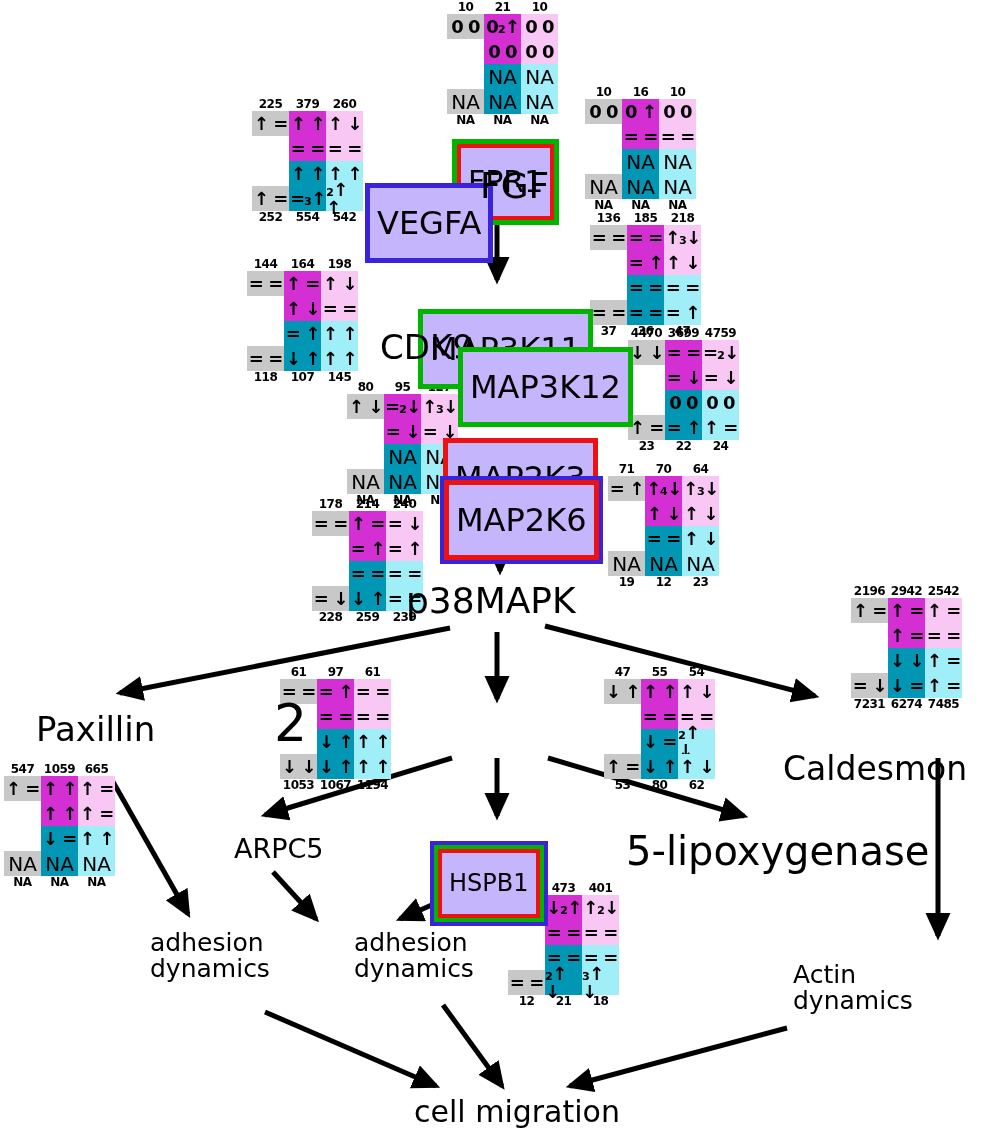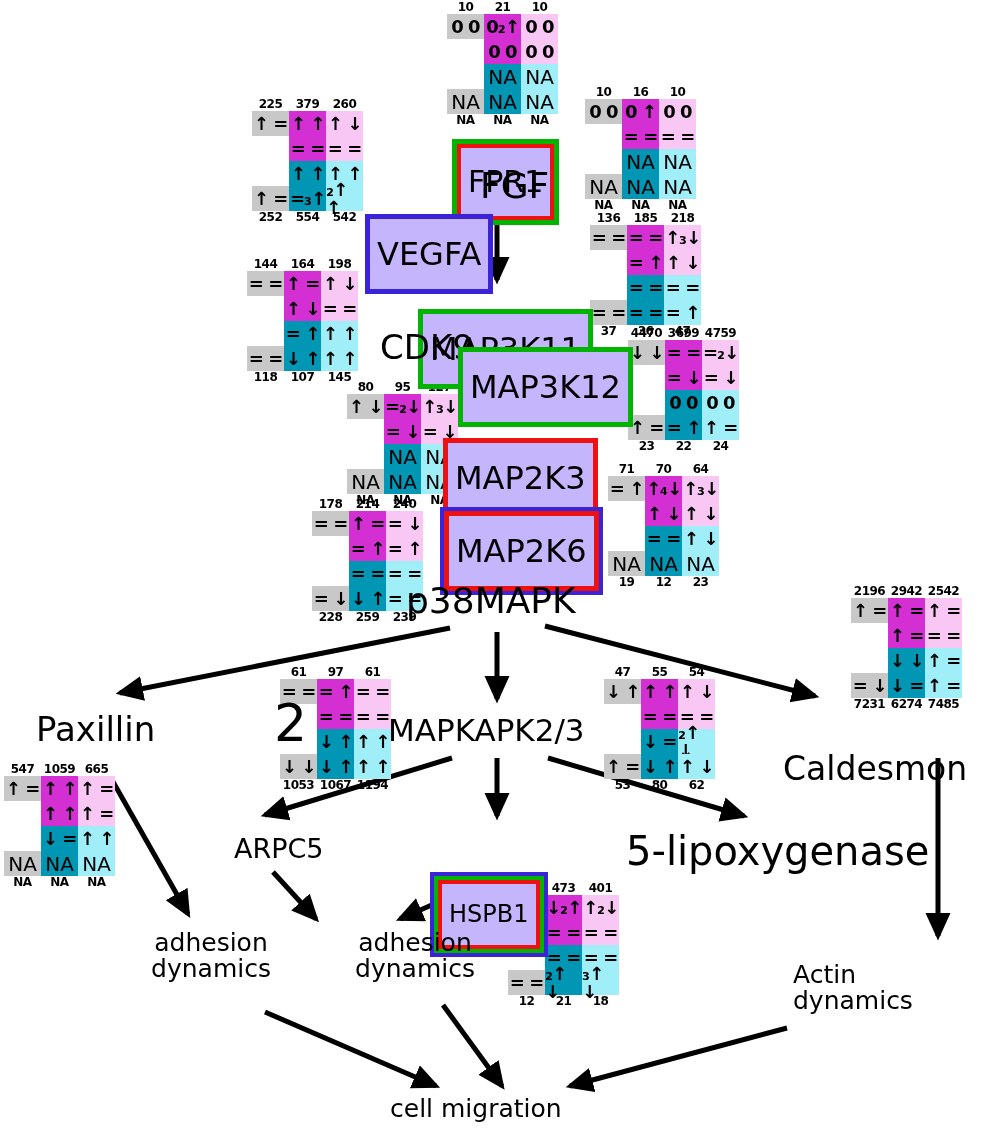--- a/index.html
+++ b/index.html
@@ -4,27 +4,27 @@
 <style>
   html,body{margin:0;padding:0;background:#fff;}
   #diagram{position:relative;width:982px;height:1128px;background:#fff;overflow:hidden;
            font-family:"DejaVu Sans","Liberation Sans",sans-serif;color:#000;}
   svg.arrows{position:absolute;left:0;top:0;z-index:1;}
   .node{position:absolute;z-index:3;white-space:pre-line;line-height:1.05;}
   .node .bx{display:inline-block;}
   .bx{border-style:solid;background:#c4b5fd;}
   .bx.green{border-color:var(--box_green);border-width:5px;}
   .bx.red{border-color:var(--box_red);border-width:5px;}
-  .bx.blue{border-color:var(--box_blue);border-width:5px;margin-top:31px;}
+  .bx.blue{border-color:var(--box_blue);border-width:5px;}
   .bx.blue.thin{border-width:4px;}
   .bx.green.thin{border-width:4px;}
   .bx.red.thin{border-width:4px;}
   .bx .nlabel{display:block;padding:0 7px;font-size:32px;line-height:1.15;}
   .plain{font-size:32px;}
-  .center{text-align:center;}
+  .center{}
   .dtable{position:absolute;z-index:2;}
   .trow{display:flex;}
   .tlabel{width:37px;text-align:center;font-weight:bold;font-size:12px;line-height:13px;
           letter-spacing:-0.5px;}
   .tcell{width:37px;height:25px;display:flex;align-items:center;justify-content:center;
          font-weight:bold;font-size:18px;line-height:1;letter-spacing:-1px;}
   .tcell.na{font-weight:normal;font-size:20px;letter-spacing:0;}
   .tcell.empty{background:transparent;}
   .tcell.gray{background:var(--gray);}
   .tcell.magenta{background:var(--magenta);}
@@ -102,21 +102,20 @@
       <span class="nlabel">MAP2K6</span>
     </div></div>
   </div>
 
   <div class="node plain" style="left:406px;top:582px;font-size:36px">p38MAPK</div>
 
   <div class="node plain" style="left:36px;top:712px;font-size:34px">Paxillin</div>
 
   <div class="node plain" style="left:274px;top:696px;font-size:52px">2</div>
 
-  <div class="node plain" style="left:388px;top:714px;font-size:31px">MAPKAPK2/3</div>
 
   <div class="node plain" style="left:783px;top:752px;font-size:33px">Caldesmon</div>
 
   <div class="node plain" style="left:234px;top:835px;font-size:27px">ARPC5</div>
 
   <div class="node" style="left:430px;top:824px">
     <div class="bx blue thin"><div class="bx green thin"><div class="bx red thin">
       <span class="nlabel" style="font-size:24px">HSPB1</span>
     </div></div></div>
   </div>
@@ -124,21 +123,21 @@
   <div class="node plain" style="left:626px;top:830px;font-size:40px">5-lipoxygenase</div>
 
   <div class="node center" style="left:150px;top:930px;width:122px;font-size:25px">adhesion
 dynamics</div>
 
   <div class="node center" style="left:354px;top:930px;width:122px;font-size:25px">adhesion
 dynamics</div>
 
   <div class="node plain" style="left:793px;top:962px;font-size:25px">Actin dynamics</div>
 
-  <div class="node plain" style="left:390px;top:1096px;font-size:25px">cell migration</div>
+  <div class="node plain" style="left:414px;top:1096px;font-size:30px">cell migration</div>
 
   <div class="dtable" style="left:447px;top:1px">
       <div class="trow">
         <div class="tlabel">10</div>
         <div class="tlabel">21</div>
         <div class="tlabel">10</div>
       </div>
       <div class="trow">
         <div class="tcell gray">0 0</div>
         <div class="tcell magenta">0₂↑</div>

